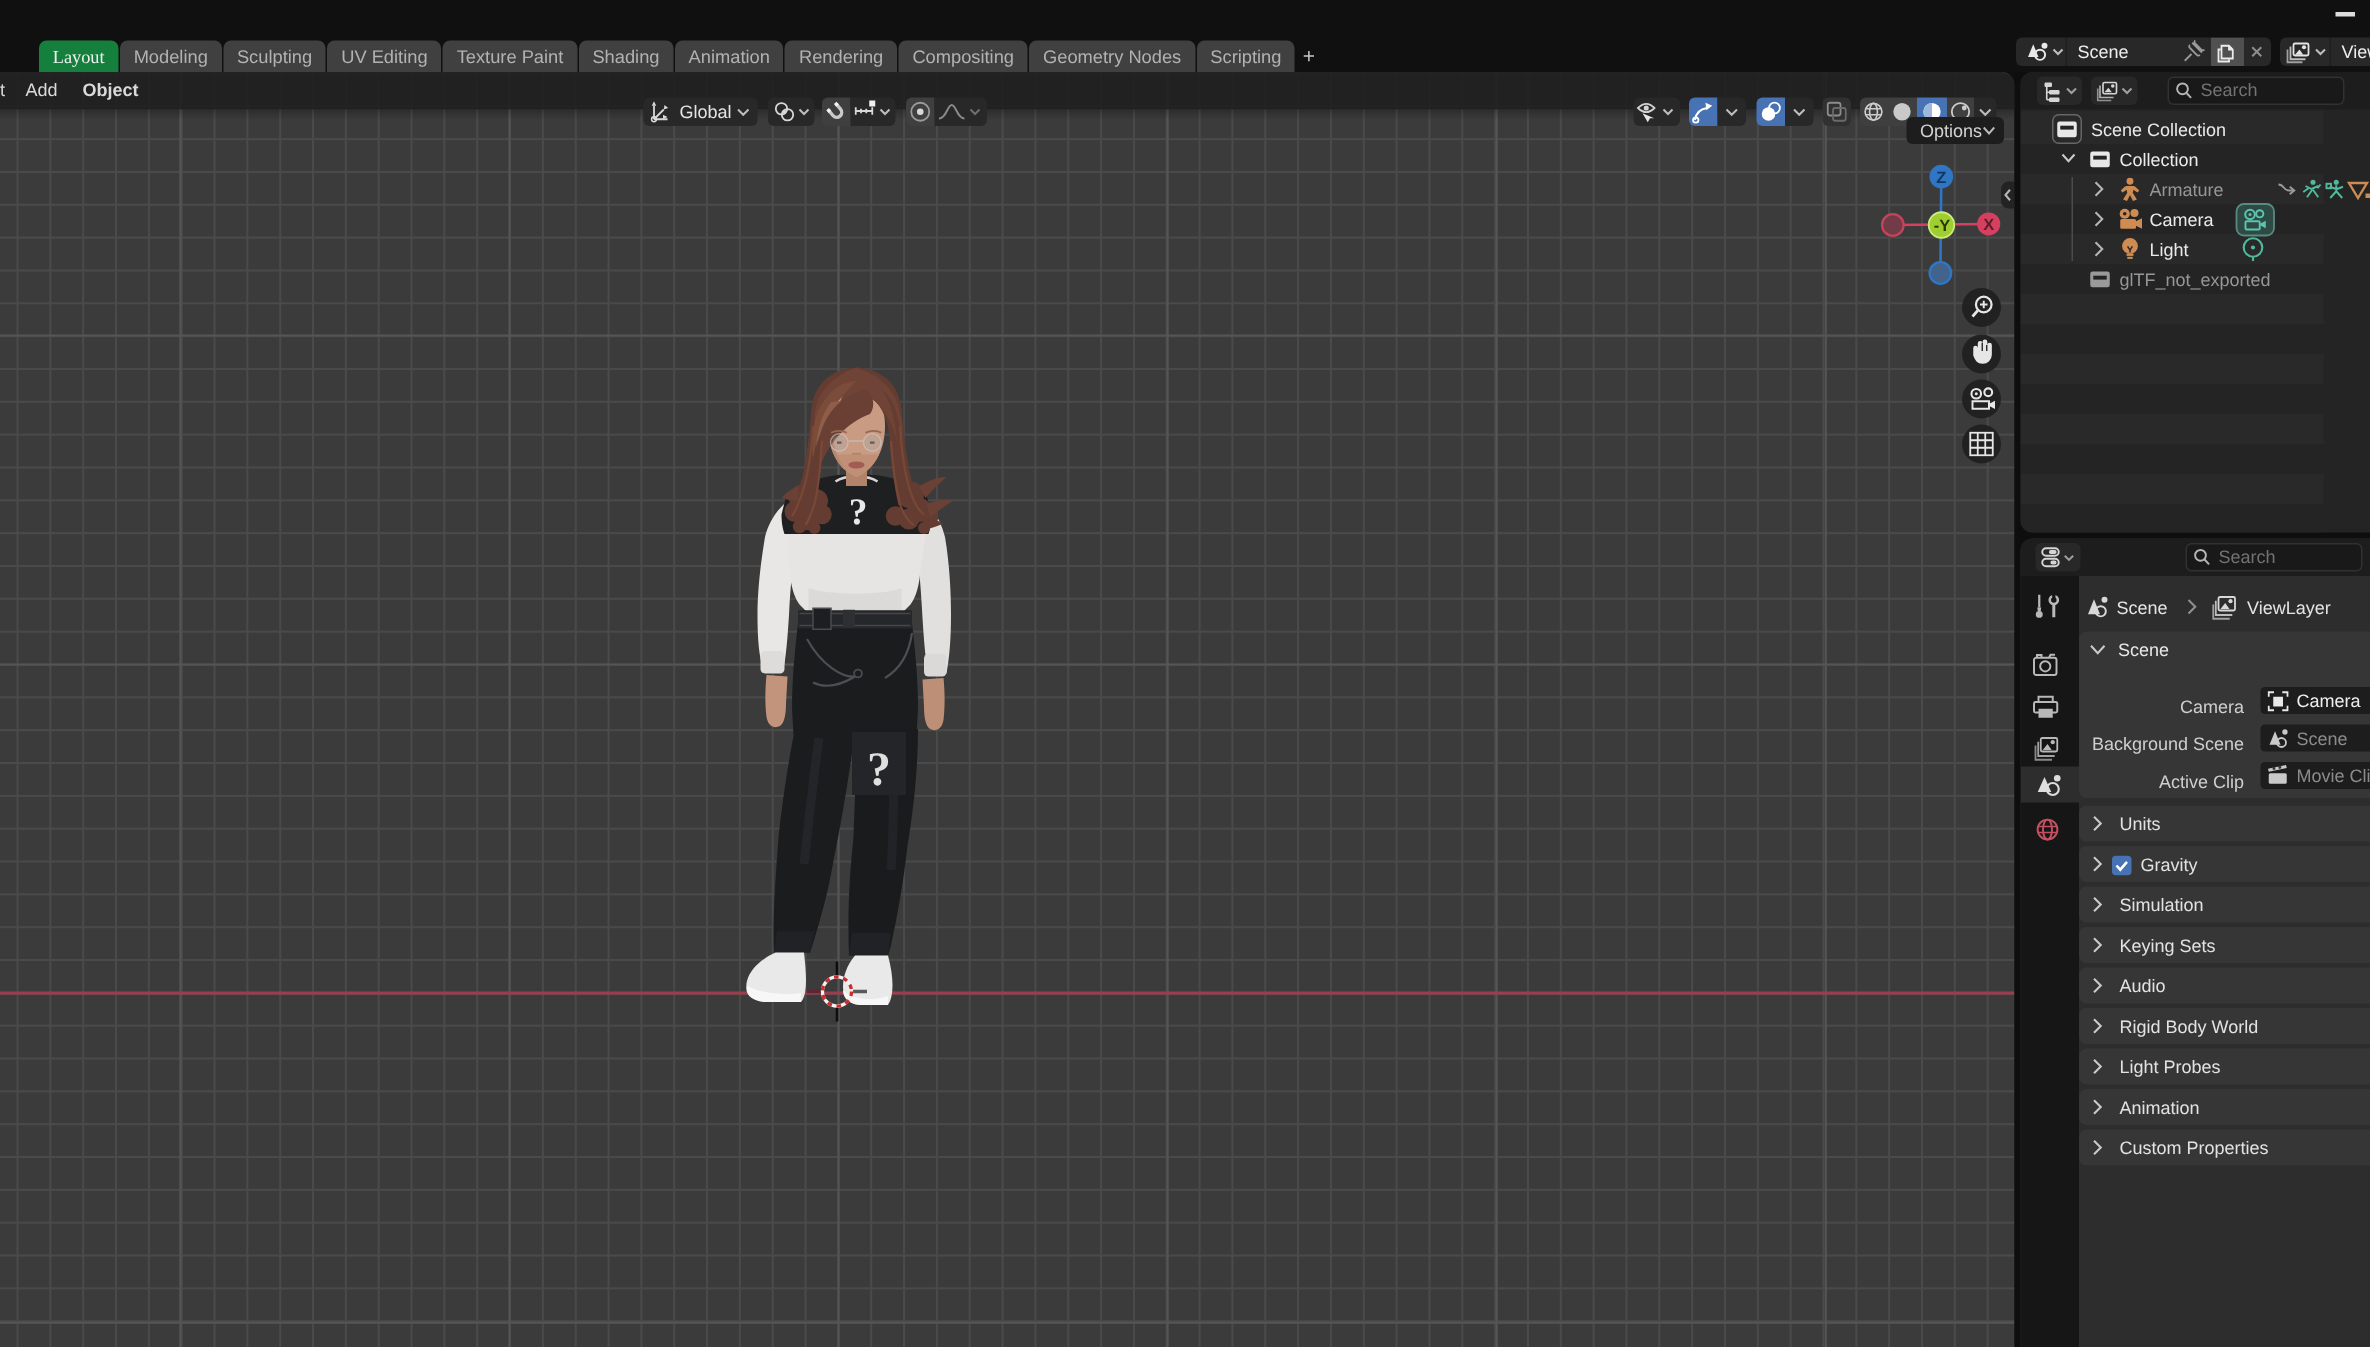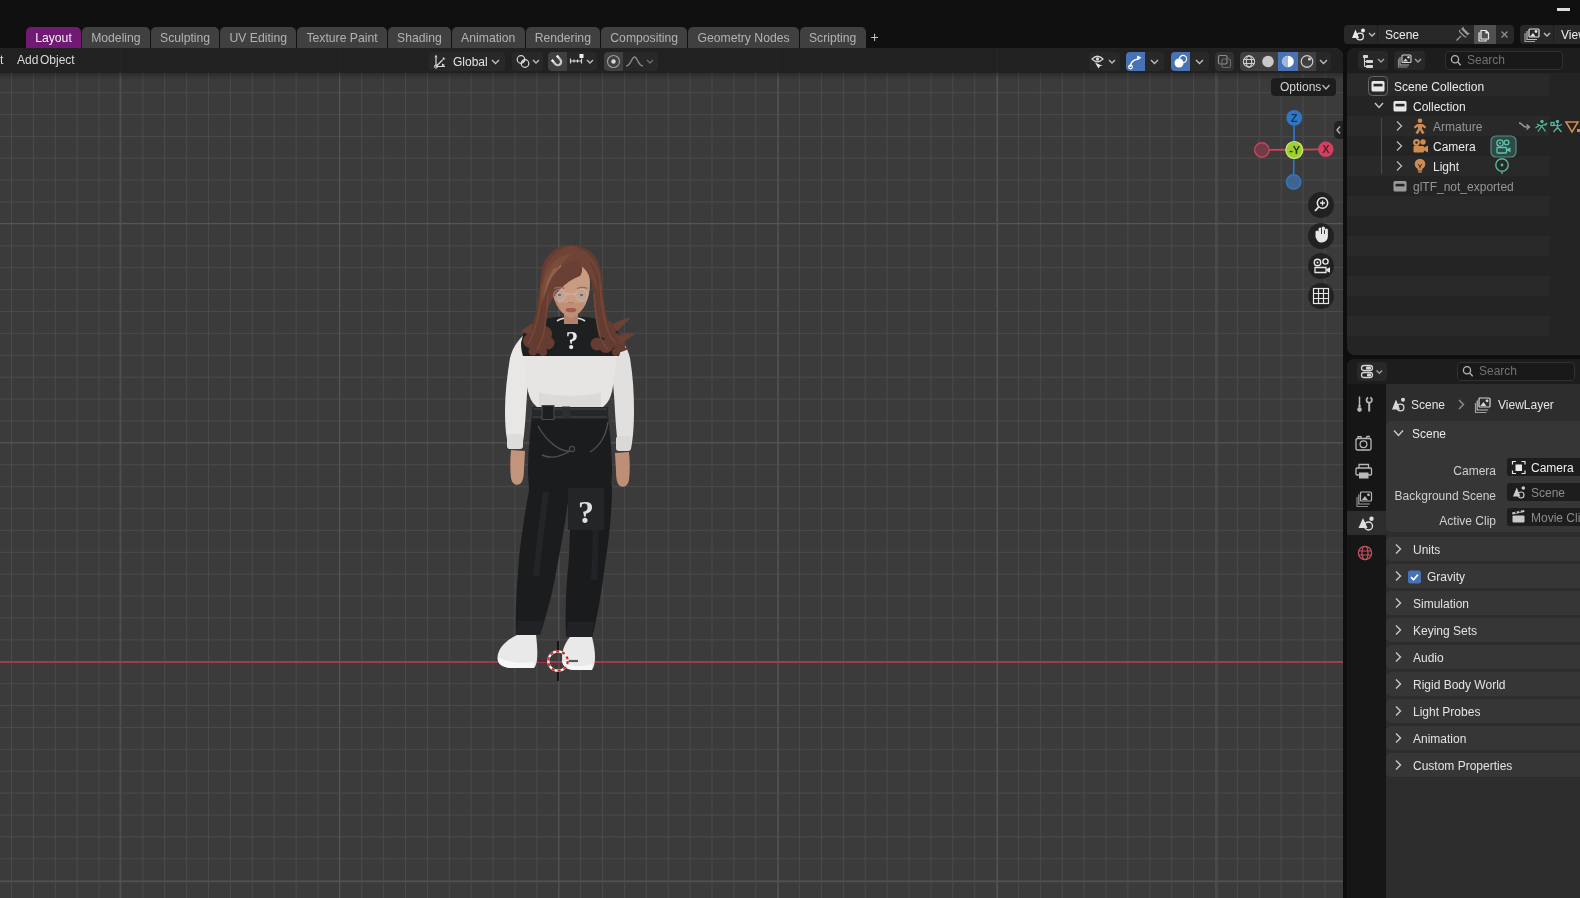--- a/index.html
+++ b/index.html
@@ -6,21 +6,21 @@
   html,body { width:1580px; height:898px; overflow:hidden; background:#101010;
     font-family:"Liberation Sans", sans-serif; -webkit-font-smoothing:antialiased; }
   .abs { position:absolute; }
   #stage { position:relative; width:1580px; height:898px; }
 
   
   #topbar { position:absolute; left:0; top:0; width:1580px; height:48px; background:#101010; }
   #tabs { position:absolute; left:26px; top:26px; height:22px; white-space:nowrap; }
   .tab { display:inline-block; height:22px; line-height:23px; padding:0 9.2px; margin-right:1px;
     background:#404040; color:#b2b2b2; font-size:12.2px; border-radius:5px 5px 0 0; }
-  .tab.active { background:#701a75; color:#f1f1f1; }
+  .tab.active { background:#15803d; color:#f1f1f1;font-family:Liberation Serif, serif; }
   .tab.plus { background:transparent; color:#c5c5c5; font-size:14px; padding:0 4px; }
   #minimize { position:absolute; left:1557px; top:8px; width:13px; height:2.5px; background:#dcdcdc; }
 
   
   #viewport { position:absolute; left:0; top:48px; width:1343px; height:850px; background:#3b3b3b; border-radius:0 9px 0 0; overflow:hidden; }
   #vheader { position:absolute; left:0; top:0; width:1343px; height:25px; background:rgba(30,30,30,0.88); }
   #vheader .menu { position:absolute; top:0; height:25px; line-height:25px; font-size:12px; color:#dadada; }
   #vgrid { position:absolute; left:0; top:0px; width:1343px; height:850px;
     background-color:#3b3b3b;
     background-image:
@@ -28,21 +28,21 @@
       linear-gradient(90deg, #555555 1px, transparent 1px),
       linear-gradient(#4a4a4a 1px, transparent 1px),
       linear-gradient(90deg, #4a4a4a 1px, transparent 1px);
     background-size: 219.4px 219.4px, 219.4px 219.4px, 21.9px 21.9px, 21.9px 21.9px;
     background-position: 0px 175px, 119.6px 0px, 0px 0.3px, 11px 0px;
   }
   #vshadow { position:absolute; left:0; top:25px; width:1343px; height:7px;
     background:linear-gradient(rgba(0,0,0,0.25), rgba(0,0,0,0)); }
   #redline { position:absolute; left:0; top:613px; width:1343px; height:2px; background:#9e3c4e; }
 
-  .hbtn { position:absolute; top:4px; height:19px; background:#282828; border-radius:4px; }
+  .hbtn { position:absolute; top:17px; height:19px; background:#282828; border-radius:4px; }
 
   
   #optbtn { position:absolute; left:1271px; top:30px; width:65px; height:18px; background:#1d1d1d;
     border-radius:4px; color:#d3d3d3; font-size:12px; line-height:18px; text-align:left; padding-left:9px;}
 
   
   #rightcol { position:absolute; left:1343px; top:48px; width:237px; height:850px; background:#0e0e0e; }
   #outliner { position:absolute; left:4px; top:0px; width:233px; height:307px; background:#242424; border-radius:8px 0 0 8px; overflow:hidden; }
   #outheader { position:absolute; left:0; top:0; width:233px; height:25px; background:#1d1d1d; }
   #otree { position:absolute; left:0; top:25px; width:202px; height:282px; font-size:12px;
@@ -102,21 +102,21 @@
     </div>
   </div>
 
   <div id="viewport">
     <div id="vgrid"></div>
     <div id="vshadow"></div>
     <div id="redline"></div>
     <div id="vheader">
       <div class="menu" style="left:-30px;">Select</div>
       <div class="menu" style="left:17px;">Add</div>
-      <div class="menu" style="left:40px;">Object</div>
+      <div class="menu" style="left:55px;font-weight:bold;">Object</div>
 
       <div class="hbtn" style="left:429px; width:76px;">
         <svg width="76" height="19" viewBox="0 0 76 19">
           <g stroke="#d8d8d8" stroke-width="1.2" fill="none">
             <path d="M7 14.5 h9 M7 14.5 V5.5"></path>
             <path d="M7 14.5 L13.5 8"></path>
           </g>
           <path d="M5.5 5.5 l1.5 -3 l1.5 3 z M16 13 l-3 -1.5 l0 3 z" fill="#d8d8d8"></path>
           <circle cx="7" cy="14.5" r="1.6" fill="none" stroke="#d8d8d8" stroke-width="1"></circle>
           <path d="M13.5 8 l0.5 -3 l2.5 2 z" fill="#d8d8d8"></path>

